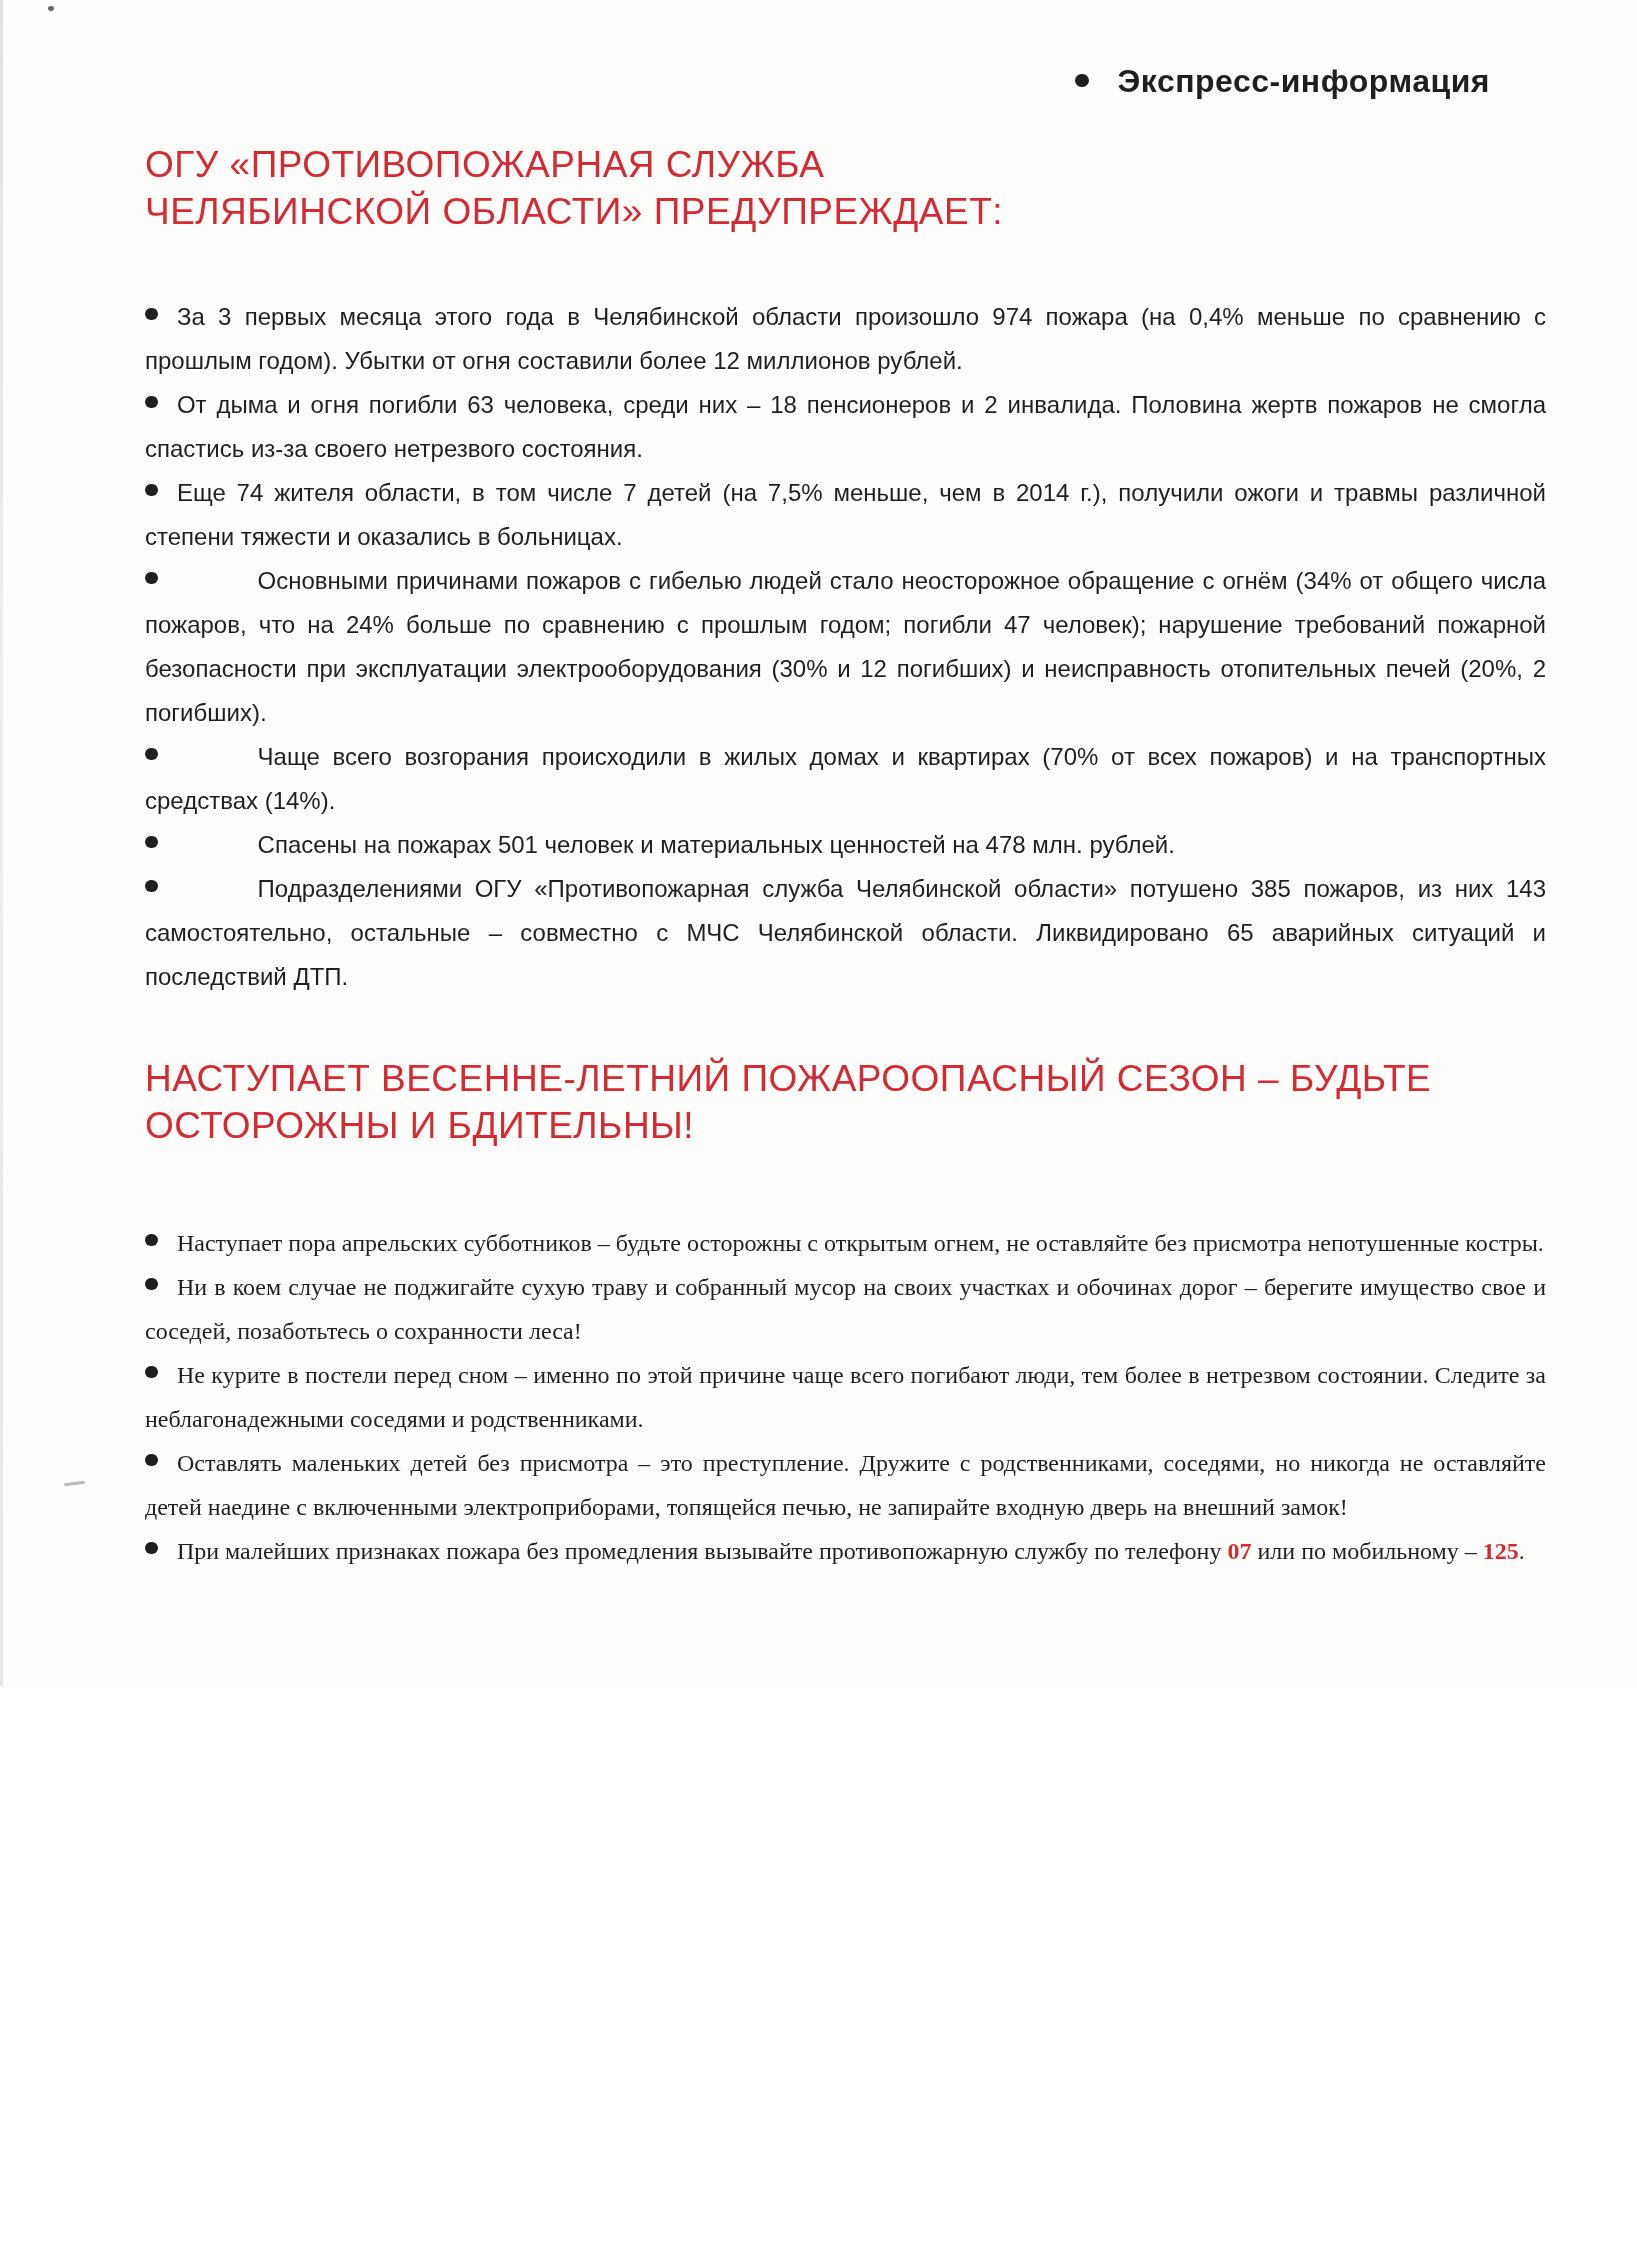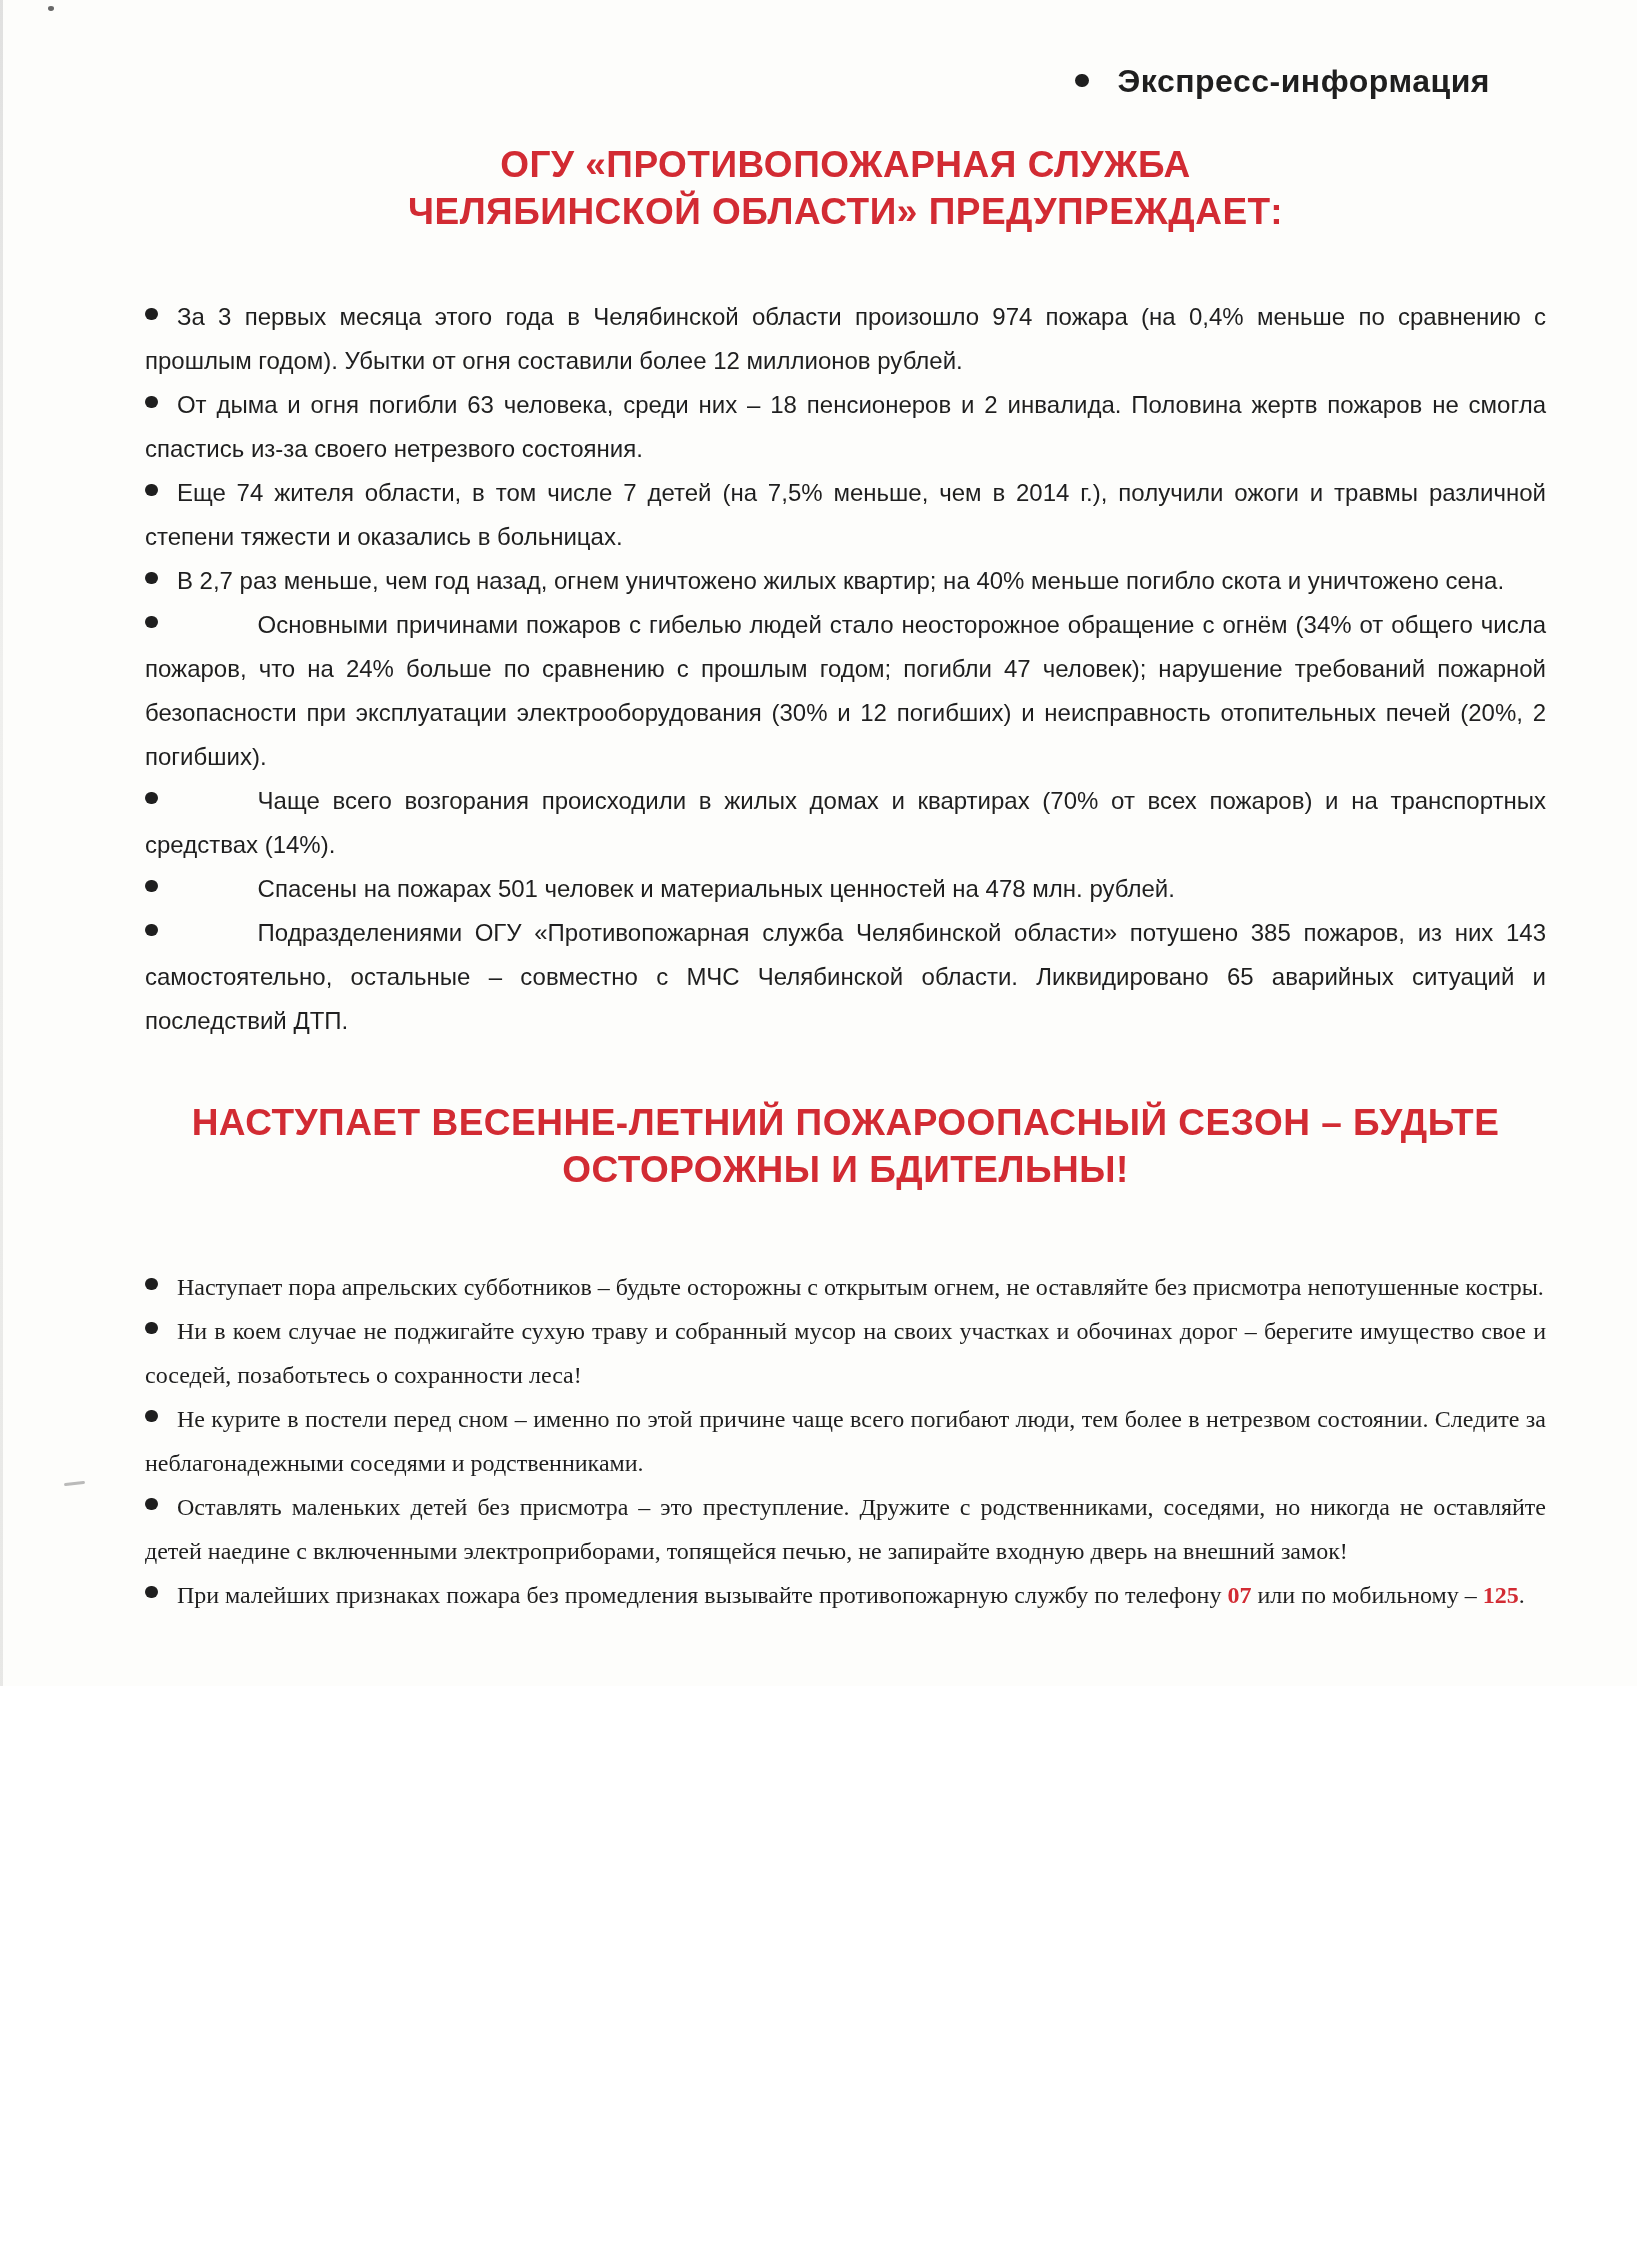--- a/index.html
+++ b/index.html
@@ -44,24 +44,23 @@
     line-height:42px;
     padding-right:56px;
     letter-spacing:0.5px;
   }
   .hdr-bullet{
     display:inline-block;width:13.5px;height:13.5px;border-radius:50%;
     background:var(--ink);margin-right:29px;vertical-align:4.8px;
   }
   .red-heading{
     color:var(--accent);
-    font-weight:bold;
+    font-weight:normal;
     font-size:37px;
     line-height:47px;
-    text-align:center;
     letter-spacing:0.5px;
   }
   .warning-heading{margin-top:39px;}
   .season-heading{margin-top:56px;}
   .bullet-list{margin-top:60px;}
   .bullet-list.second{margin-top:72px;font-family:Liberation Serif, serif;}
   .bullet-para{
     margin:0;
     font-size:24px;
     line-height:44px;
@@ -93,21 +92,20 @@
 
     <div class="red-heading warning-heading">
       <div>ОГУ «ПРОТИВОПОЖАРНАЯ СЛУЖБА</div>
       <div>ЧЕЛЯБИНСКОЙ ОБЛАСТИ» ПРЕДУПРЕЖДАЕТ:</div>
     </div>
 
     <div class="bullet-list first">
         <p class="bullet-para"><span class="dot"></span><span class="spacer small"></span><span class="seg">За 3 первых месяца этого года в Челябинской области произошло 974 пожара (на 0,4% меньше по сравнению с прошлым годом). Убытки от огня составили более 12 миллионов рублей.</span></p>
         <p class="bullet-para"><span class="dot"></span><span class="spacer small"></span><span class="seg">От дыма и огня погибли 63 человека, среди них – 18 пенсионеров и 2 инвалида. Половина жертв пожаров не смогла спастись из-за своего нетрезвого состояния.</span></p>
         <p class="bullet-para"><span class="dot"></span><span class="spacer small"></span><span class="seg">Еще 74 жителя области, в том числе 7 детей (на 7,5% меньше, чем в 2014 г.), получили ожоги и травмы различной степени тяжести и оказались в больницах.</span></p>
-        <p class="bullet-para"><span class="dot"></span><span class="spacer small"></span><span class="seg">В 2,7 раз меньше, чем год назад, огнем уничтожено жилых квартир; на 40% меньше погибло скота и уничтожено сена.</span></p>
         <p class="bullet-para"><span class="dot"></span><span class="spacer tab"></span><span class="seg">Основными причинами пожаров с гибелью людей стало неосторожное обращение с огнём (34% от общего числа пожаров, что на 24% больше по сравнению с прошлым годом; погибли 47 человек); нарушение требований пожарной безопасности при эксплуатации электрооборудования (30% и 12 погибших) и неисправность отопительных печей (20%, 2 погибших).</span></p>
         <p class="bullet-para"><span class="dot"></span><span class="spacer tab"></span><span class="seg">Чаще всего возгорания происходили в жилых домах и квартирах (70% от всех пожаров) и на транспортных средствах (14%).</span></p>
         <p class="bullet-para"><span class="dot"></span><span class="spacer tab"></span><span class="seg">Спасены на пожарах 501 человек и материальных ценностей на 478 млн. рублей.</span></p>
         <p class="bullet-para"><span class="dot"></span><span class="spacer tab"></span><span class="seg">Подразделениями ОГУ «Противопожарная служба Челябинской области» потушено 385 пожаров, из них 143 самостоятельно, остальные – совместно с МЧС Челябинской области. Ликвидировано 65 аварийных ситуаций и последствий ДТП.</span></p>
       </div>
 
     <div class="red-heading season-heading">
       <div>НАСТУПАЕТ ВЕСЕННЕ-ЛЕТНИЙ ПОЖАРООПАСНЫЙ СЕЗОН – БУДЬТЕ</div>
       <div>ОСТОРОЖНЫ И БДИТЕЛЬНЫ!</div>
     </div>

